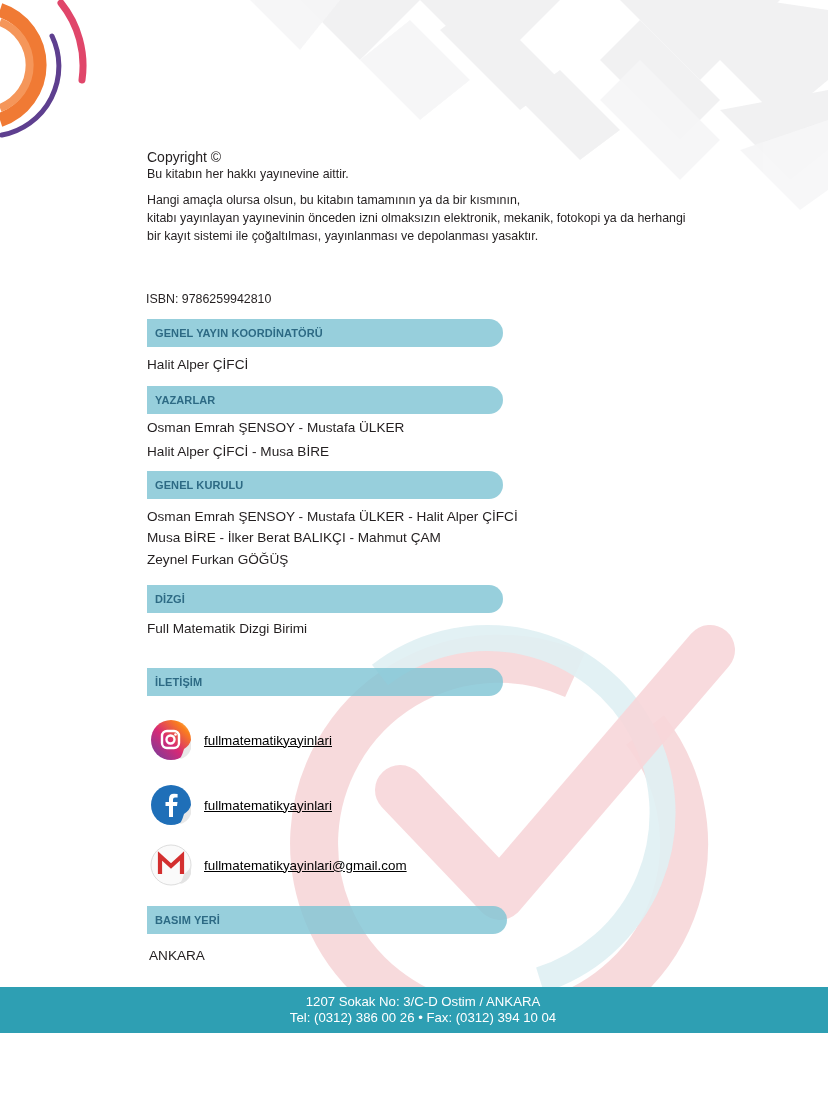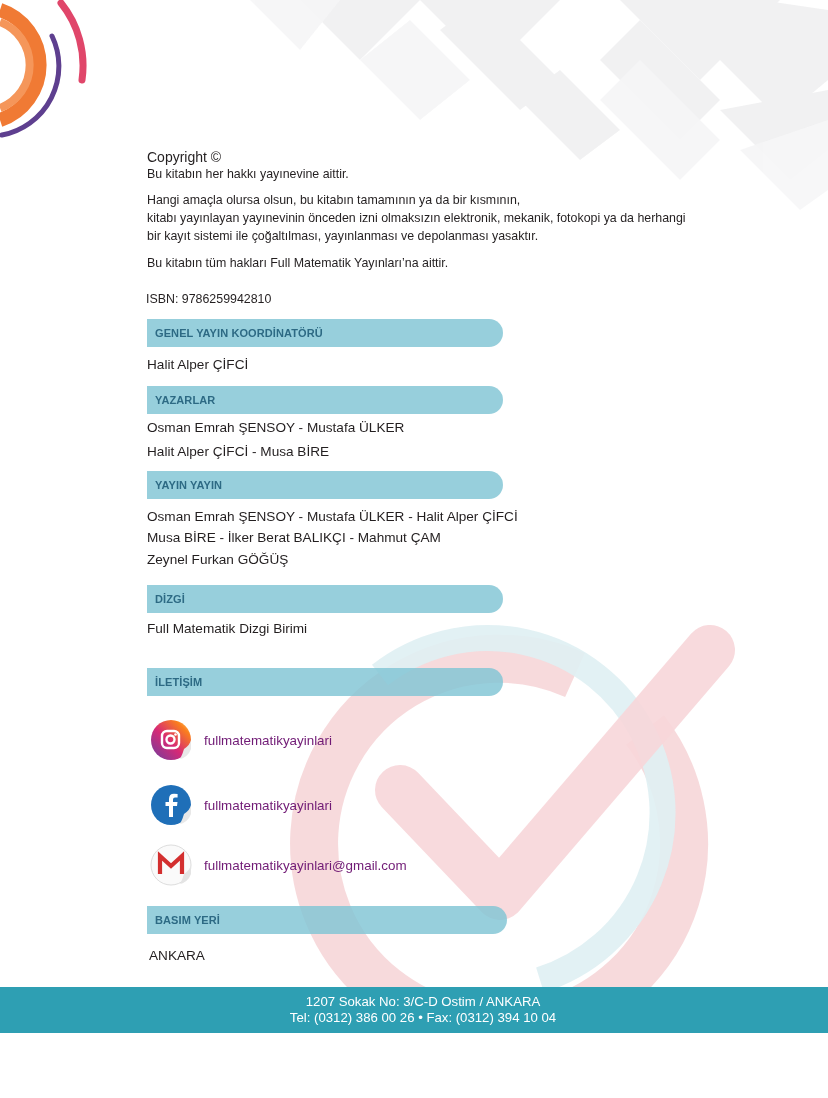--- a/index.html
+++ b/index.html
@@ -22,21 +22,21 @@
       background: rgba(128, 196, 212, 0.82);
       border-radius: 0 14px 14px 0;
       display: flex; align-items: center; padding-left: 8px;
     }
     .bar-label { font-size: 11px; font-weight: bold; color: #2d6a84; letter-spacing: 0.1px; }
 
     .val { position: absolute; left: 147px; font-size: 13.6px; white-space: nowrap; text-align: center; }
 
     .social { position: absolute; left: 150px; display: flex; align-items: center; }
     .social-icon { width: 42px; height: 42px; display: block; }
-    .social-text { margin-left: 12px; font-size: 13.4px; color: #701a75; }
+    .social-text { margin-left: 12px; font-size: 13.4px; color: #000000; text-decoration: underline; }
 
     .footer {
       position: absolute; left: 0; top: 987px; width: 828px; height: 46px;
       background: #2e9fb3; color: #ffffff;
       display: flex; flex-direction: column; align-items: center; justify-content: center;
       font-size: 13.2px; line-height: 16px; padding-left: 18px;
     }
   </style>
 </head>
 <body>
@@ -73,36 +73,35 @@
   <path d="M130,170 L230,275 L440,30" fill="none" stroke="#f7d6d9" stroke-width="50" stroke-linecap="round" stroke-linejoin="round" opacity="0.9"></path>
 </svg>
 
 <div class="content">
 
   <div class="t copy-title">Copyright ©</div>
   <div class="t copy-line" style="top:167px;">Bu kitabın her hakkı yayınevine aittir.</div>
   <div class="t copy-line" style="top:193px;">Hangi amaçla olursa olsun, bu kitabın tamamının ya da bir kısmının,</div>
   <div class="t copy-line" style="top:211px;">kitabı yayınlayan yayınevinin önceden izni olmaksızın elektronik, mekanik, fotokopi ya da herhangi</div>
   <div class="t copy-line" style="top:229px;">bir kayıt sistemi ile çoğaltılması, yayınlanması ve depolanması yasaktır.</div>
-  <div class="t copy-line" style="top:256px;">Bu kitabın tüm hakları Full Matematik Yayınları’na aittir.</div>
   <div class="t isbn">ISBN: 9786259942810</div>
 
   <div class="bar" style="top:319px;">
     <span class="bar-label">GENEL YAYIN KOORDİNATÖRÜ</span>
   </div>
   <div class="val" style="top:357px;">Halit Alper ÇİFCİ</div>
 
   <div class="bar" style="top:386px;">
     <span class="bar-label">YAZARLAR</span>
   </div>
   <div class="val" style="top:420px;">Osman Emrah ŞENSOY - Mustafa ÜLKER</div>
   <div class="val" style="top:444px;">Halit Alper ÇİFCİ - Musa BİRE</div>
 
   <div class="bar" style="top:471px;">
-    <span class="bar-label">YAYIN YAYIN</span>
+    <span class="bar-label">GENEL KURULU</span>
   </div>
   <div class="val" style="top:530px;">Musa BİRE - İlker Berat BALIKÇI - Mahmut ÇAM</div>
   <div class="val" style="top:509px;">Osman Emrah ŞENSOY - Mustafa ÜLKER - Halit Alper ÇİFCİ</div>
   <div class="val" style="top:552px;">Zeynel Furkan GÖĞÜŞ</div>
 
   <div class="bar" style="top:585px;">
     <span class="bar-label">DİZGİ</span>
   </div>
   <div class="val" style="top:621px;">Full Matematik Dizgi Birimi</div>
 

